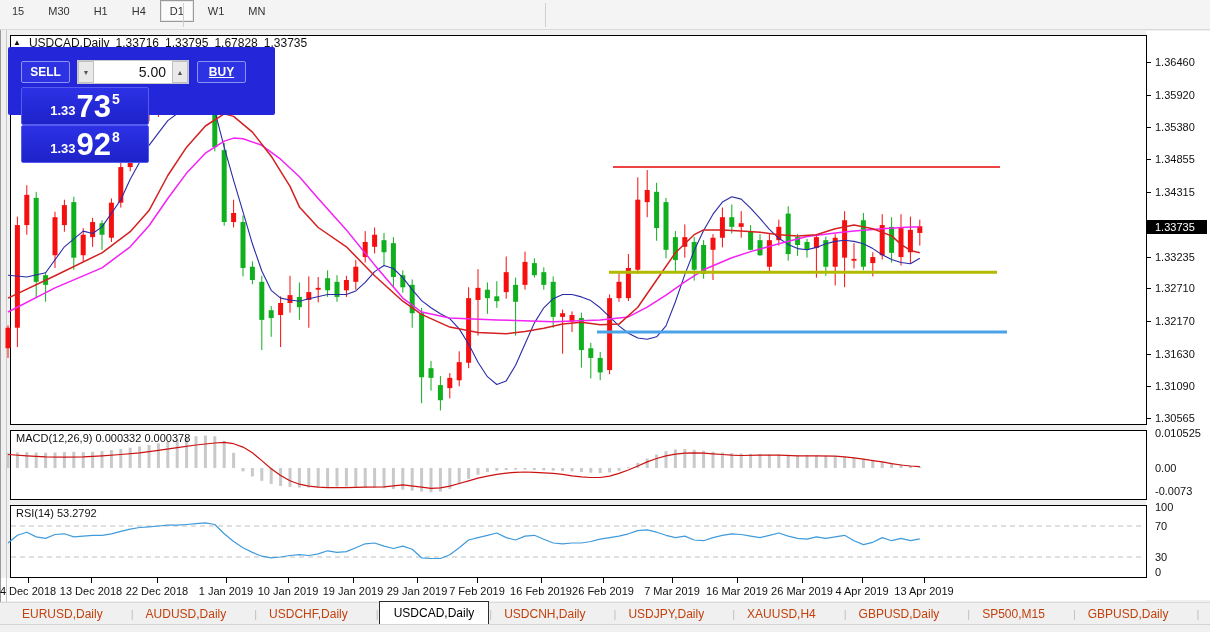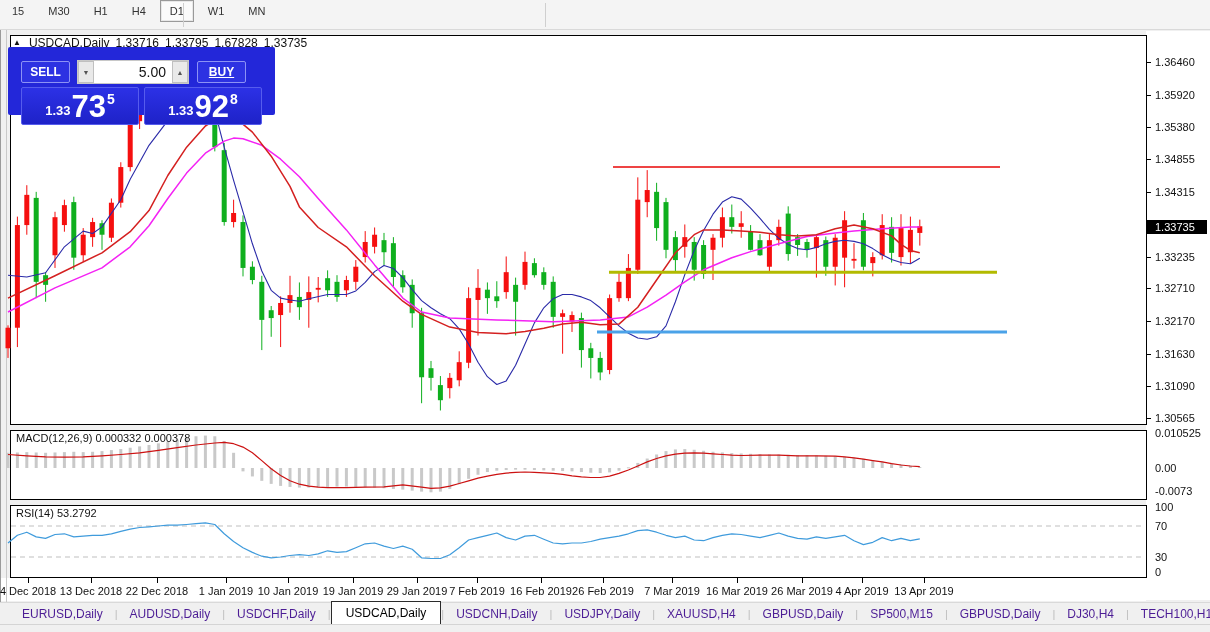--- a/index.html
+++ b/index.html
@@ -23,33 +23,33 @@
     z-index:6;border-radius:2px;padding:13px;}
   .tp-row{display:flex;align-items:center;height:24px;}
   .tp-btn{width:49px;height:22px;background:#2d32e2;border:1px solid #8c92f5;border-radius:2px;
     color:#fff;font-size:12px;font-weight:600;display:flex;align-items:center;justify-content:center;cursor:default;}
   .tp-btn.buy{margin-left:8px;text-decoration:underline;}
   .spin-group{display:flex;align-items:center;margin-left:7px;height:24px;border:1px solid #c8c8c8;background:#fff;}
   .spin-btn{width:16px;height:22px;background:#e9e9e9;border:1px solid #c0c0c0;color:#555;
     font-size:7px;display:flex;align-items:center;justify-content:center;cursor:default;}
   .vol-field{width:78px;height:22px;border:none;background:#fff;font-family:"Liberation Sans",sans-serif;
     font-size:14px;color:#111;text-align:right;padding:0 6px 0 0;}
-  .tp-prices{display:flex;margin-top:3px;}
+  .tp-prices{display:flex;margin-top:3px;flex-direction:column;}
   .price-box{height:38px;background:linear-gradient(#2c31e6,#1e22c8);border:1px solid #565ced;
     border-radius:2px;color:#fff;display:flex;align-items:flex-end;justify-content:center;
     padding-bottom:3px;cursor:default;}
   .price-box.sell{width:128px;margin-right:5px;}
   .price-box.buy{width:128px;}
   .pb-prefix{font-size:13px;font-weight:700;margin-bottom:3px;}
   .pb-big{font-size:31px;font-weight:700;line-height:0.9;margin:0 1px;}
   .pb-sup{font-size:14px;font-weight:700;margin-bottom:14px;}
   
   .tabbar{position:absolute;left:0;top:602px;width:1210px;height:22px;background:#f0f0f0;
     border-top:1px solid #d9d9d9;display:flex;align-items:flex-end;padding-left:10px;}
-  .tab{font-size:12px;color:#4c1d95;padding:3px 12px 3px 12px;white-space:nowrap;cursor:default;}
+  .tab{font-size:12px;color:#c2410c;padding:3px 28px 3px 12px;white-space:nowrap;cursor:default;}
   .tab.active{background:#fff;color:#000;border:1px solid #2b2b2b;border-bottom:none;
     padding:4px 14px 4px 14px;}
   .tab-sep{color:#bdbdbd;font-size:11px;padding-bottom:4px;}
   
   .statusbar{position:absolute;left:0;top:624px;width:1210px;height:8px;background:#f0f0f0;
     border-top:1px solid #d4d4d4;}
   svg{position:absolute;left:0;top:0;}
   svg text{font-family:"Liberation Sans",sans-serif;}
 </style>
 </head>

